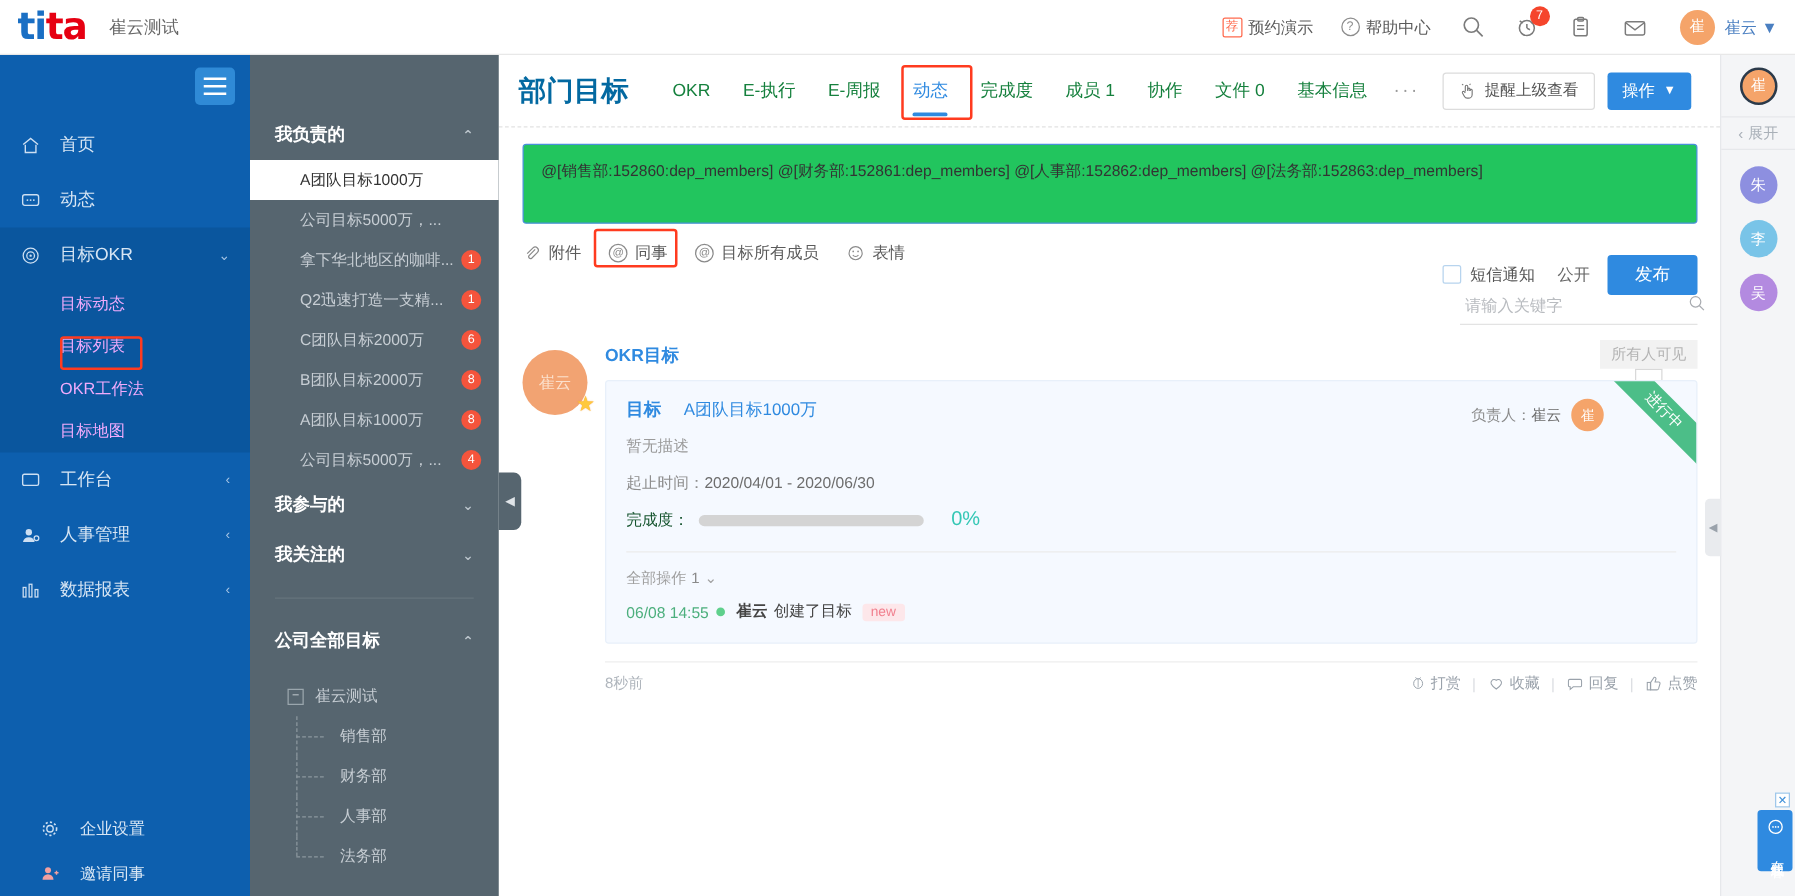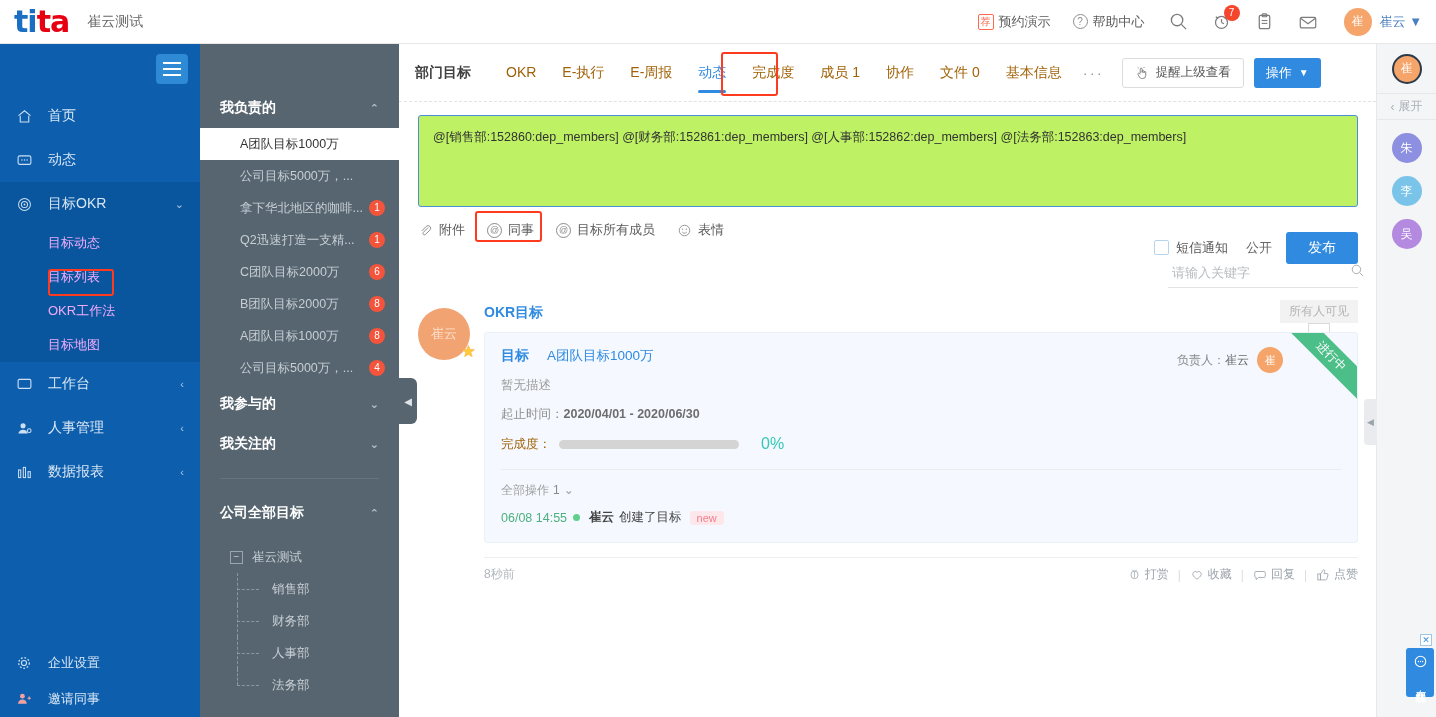--- a/index.html
+++ b/index.html
@@ -52,21 +52,21 @@
             display:flex; flex-direction:column; justify-content:center; align-items:center; gap:4px; cursor:pointer; }
   .burger i { display:block; width:18px; height:2px; background:#fff; }
   .nav-item { height:44px; display:flex; align-items:center; padding:0 16px; cursor:pointer; font-size:14px; color:#d8e6f4; }
   .nav-item .nic { width:22px; display:flex; align-items:center; color:#cddff2; }
   .nav-item .lbl { margin-left:10px; }
   .nav-item .arrow { margin-left:auto; font-size:11px; color:#a9c7e6; }
   .nav-group.open { background:#0a569e; }
   .sub-item { height:34px; display:flex; align-items:center; padding-left:48px; font-size:13px; color:#f0abfc; cursor:pointer; }
   .sub-item.sel { position:relative; }
   .hl-box { position:absolute; border:2px solid #ff3b1f; border-radius:3px; pointer-events:none; }
-  .bottom-links { position:absolute; bottom:0; left:0; width:200px; }
+  .bottom-links { position:absolute; bottom:0; left:0; width:200px;padding-left:16px; }
   .bottom-links .nav-item { height:36px; font-size:13px; }
 
   
   .panel2 {
     position:absolute; top:44px; left:200px; width:199px; height:673px;
     background:#56656f; color:#cfd6db; z-index:15; overflow:hidden;
   }
   .p2-head { height:40px; display:flex; align-items:center; padding:0 20px; font-size:14px; color:#fff; font-weight:bold; }
   .p2-head .arrow { margin-left:auto; color:#b9c3ca; font-size:11px; }
   .p2-item { height:32px; display:flex; align-items:center; padding:0 14px 0 40px; font-size:12.5px; color:#c7ced4; cursor:pointer; }
@@ -87,38 +87,38 @@
   .tree-child.last:before { bottom:50%; }
   .panel-toggle {
     position:absolute; left:399px; top:378px; width:18px; height:46px;
     background:#56656f; border-radius:0 6px 6px 0; z-index:16;
     display:flex; align-items:center; justify-content:center; color:#dfe4e8; font-size:10px; cursor:pointer;
   }
 
   
   .main { position:absolute; top:44px; left:399px; right:60px; height:673px; background:#fff; }
   .tabbar { height:58px; display:flex; align-items:center; border-bottom:1px dashed #e2e2e2; padding:0 14px 0 16px; position:relative; }
-  .page-title { font-size:14px; font-weight:bold; color:#404040; margin-right:22px; }
-  .tab { font-size:14px; color:#a16207; padding:0 13px; height:57px; line-height:57px; cursor:pointer; position:relative; white-space:nowrap; }
+  .page-title { font-size:22px; font-weight:bold; color:#0369a1; margin-right:22px; }
+  .tab { font-size:14px; color:#15803d; padding:0 13px; height:57px; line-height:57px; cursor:pointer; position:relative; white-space:nowrap; }
   .tab.active { color:#2f8ae0; }
   .tab.active:after { content:""; position:absolute; left:13px; right:13px; bottom:8px; height:3px; background:#2f8ae0; border-radius:2px; }
   .tab-more { color:#999; font-size:15px; padding:0 8px; cursor:pointer; letter-spacing:2px; }
   .btn-remind {
     margin-left:10px; height:30px; padding:0 12px; border:1px solid #dcdcdc; border-radius:3px;
     display:flex; align-items:center; font-size:12.5px; color:#555; background:#fff; cursor:pointer;
   }
   .btn-op {
     margin-left:10px; height:30px; padding:0 12px; border-radius:3px; background:#2f8ae0; color:#fff;
     display:flex; align-items:center; font-size:13px; cursor:pointer;
   }
 
   .compose { margin:13px 18px 0 19px; }
   .compose-box {
-    border:1px solid #4a90d9; border-radius:3px; height:92px; padding:12px 14px;
-    font-size:12.5px; color:#333; line-height:1.5; overflow:hidden; background:#bef264;
+    border:1px solid #4a90d9; border-radius:3px; height:64px; padding:12px 14px;
+    font-size:12.5px; color:#333; line-height:1.5; overflow:hidden; background:#22c55e;
   }
   .compose-tools { display:flex; align-items:center; height:46px; }
   .ctool { display:flex; align-items:center; font-size:13px; color:#5b5b5b; margin-right:22px; cursor:pointer; position:relative; }
   .ctool .ci { margin-right:6px; display:flex; align-items:center; color:#8a8a8a; }
   .at-circle { width:15px; height:15px; border:1px solid #8a8a8a; border-radius:50%; font-size:9px;
                display:flex; align-items:center; justify-content:center; color:#8a8a8a; }
   .compose-right { margin-left:auto; display:flex; align-items:center;margin-top:35px; }
   .chk { width:15px; height:15px; border:1px solid #b7d4ee; border-radius:2px; background:#fff; margin-right:7px; cursor:pointer; }
   .chk-lbl { font-size:13px; color:#555; margin-right:18px; }
   .public-lbl { font-size:13px; color:#666; margin-right:14px; cursor:pointer; }
@@ -149,23 +149,23 @@
   .goal-lbl { color:#2f8ae0; font-size:14px; font-weight:bold; margin-right:18px; }
   .goal-name { color:#2f8ae0; font-size:13.5px; }
   .goal-owner { position:absolute; right:74px; top:14px; display:flex; align-items:center; font-size:12px; color:#8a8a8a; }
   .goal-owner .nm { color:#6b6b6b; margin-right:8px; }
   .av-sm { width:26px; height:26px; border-radius:50%; background:#f5a46a; color:#fff; font-size:11px;
            display:flex; align-items:center; justify-content:center; }
   .ribbon { position:absolute; right:-34px; top:12px; width:120px; transform:rotate(45deg);
             background:#4cbe88; color:#fff; font-size:12px; text-align:center; padding:3px 0; }
   .goal-desc { margin-top:12px; color:#9b9b9b; font-size:12.5px; }
   .goal-time { margin-top:12px; color:#8d8d8d; font-size:12.5px; }
-  .goal-time b { color:#6d6d6d; font-weight:bold; }
+  .goal-time b { color:#6d6d6d; font-weight:normal; }
   .goal-prog { margin-top:12px; display:flex; align-items:center; }
-  .goal-prog .plbl { color:#a16207; font-size:12.5px; margin-right:8px; }
+  .goal-prog .plbl { color:#14532d; font-size:12.5px; margin-right:8px; }
   .bar { width:180px; height:9px; background:#d4d4d4; border-radius:5px; }
   .pct { margin-left:22px; color:#34c7b5; font-size:16px; }
   .ops { margin-top:16px; border-top:1px solid #ececec; padding-top:12px; }
   .ops-head { color:#a0a0a0; font-size:12px; }
   .ops-head .n { color:#8a8a8a; margin:0 4px; }
   .ops-line { margin-top:10px; display:flex; align-items:center; font-size:12.5px; }
   .ops-time { color:#4caf7d; margin-right:6px; }
   .ops-dot { width:7px; height:7px; border-radius:50%; background:#5fd08c; margin-right:9px; }
   .ops-who { color:#444; font-weight:bold; margin-right:5px; }
   .ops-act { color:#444; }

